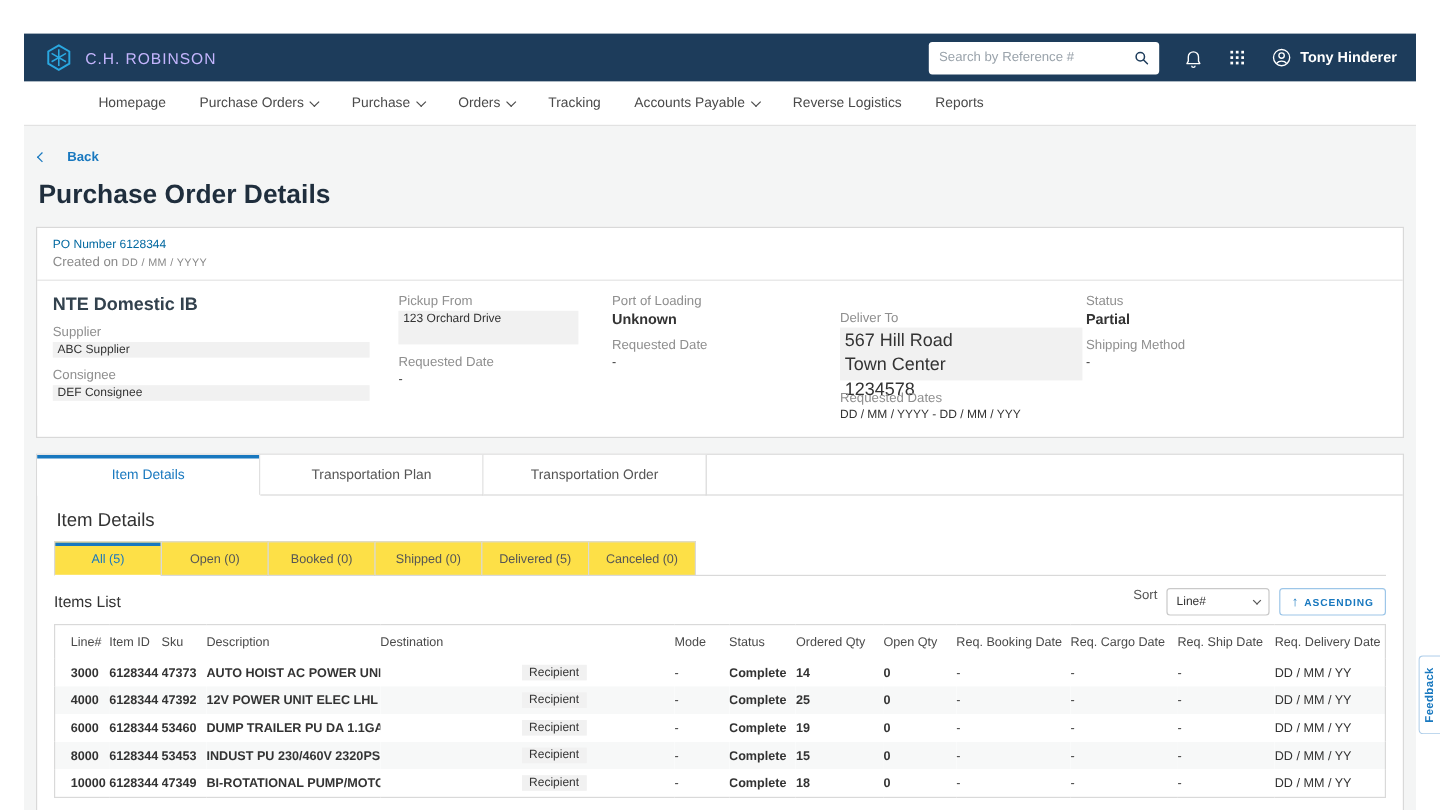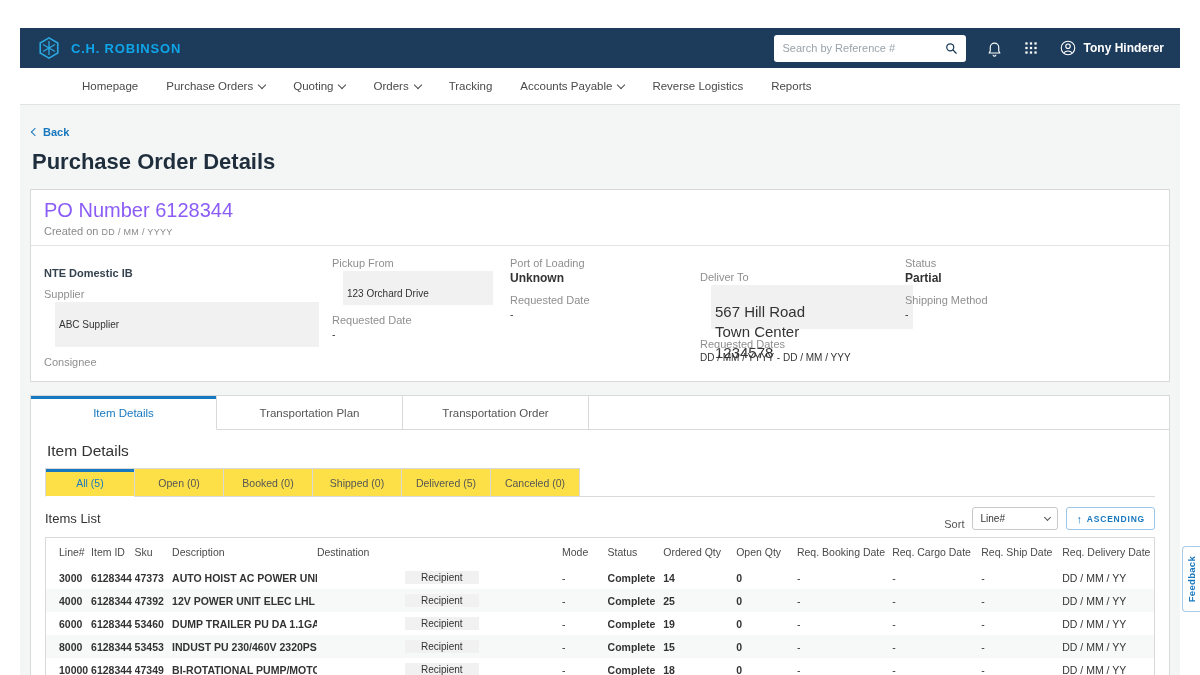--- a/index.html
+++ b/index.html
@@ -9,21 +9,21 @@
     background:#ffffff; color:#333; overflow:hidden; position:relative;
   }
   .canvas { width:1200px; height:675px; position:relative; background:#fff; }
 
   
   .app-header {
     margin:28px 20px 0 20px; height:40px; background:#1d3c5b;
     display:flex; align-items:center; padding:0 16px;
   }
   .brand { display:flex; align-items:center; gap:9px; cursor:pointer; }
-  .brand-text { color:#0ea5e9; font-weight:bold; font-size:13px; letter-spacing:0.8px; }
+  .brand-text { color:#c4b5fd; font-weight:normal; font-size:13px; letter-spacing:0.8px; }
   .header-right { margin-left:auto; display:flex; align-items:center; gap:20px; }
   .search-box {
     width:192px; height:27px; background:#fff; border-radius:3px;
     display:flex; align-items:center; padding:0 7px 0 9px;
   }
   .search-box input {
     border:none; outline:none; flex:1; font-size:11px; color:#333; min-width:0;
     font-family:"Liberation Sans","DejaVu Sans",sans-serif;
   }
   .search-box input::placeholder { color:#9aa3ab; }
@@ -37,39 +37,39 @@
     display:flex; align-items:center; gap:16px; padding-left:56px;
   }
   .nav-item { display:flex; align-items:center; gap:6px; font-size:11.5px; color:#4a4a4a; cursor:pointer; padding:4px 6px; }
 
   .chevron { display:inline-block; width:6px; height:6px; border:solid currentColor; border-width:0 1.5px 1.5px 0; }
   .chevron.down { transform:rotate(45deg); margin-top:-3px; }
   .chevron.left { transform:rotate(135deg); }
 
   
   .content { margin:0 20px; background:#f4f5f5; padding:16px 10px 20px; min-height:555px; }
-  .back-link { display:inline-flex; align-items:center; gap:5px; color:#1878bf; font-size:11px; font-weight:bold; cursor:pointer; margin-left:2px; }
+  .back-link { display:inline-flex; align-items:center; gap:18px; color:#1878bf; font-size:11px; font-weight:bold; cursor:pointer; margin-left:2px; }
   .page-title { font-size:22px; font-weight:bold; color:#1f2e3d; margin:10px 0 14px 2px; }
 
   .card { background:#fff; border:1px solid #d9d9d9; }
 
   
   .summary-head { padding:9px 13px 8px; }
-  .po-number { font-size:20px; color:#8b5cf6; }
+  .po-number { font-size:10px; color:#0369a1; }
   .created-on { font-size:11px; color:#8a8a8a; margin-top:3px; }
   .created-on .created-val { font-size:9px; letter-spacing:0.3px; }
   .summary-cols { border-top:1px solid #e4e4e4; display:flex; padding:9px 13px 13px; }
   .scol { flex:0 0 auto; }
   .scol.c1 { width:288px; } .scol.c2 { width:178px; } .scol.c3 { width:190px; } .scol.c4 { width:205px; } .scol.c5 { flex:1; }
-  .order-type { font-size:11px; font-weight:bold; color:#33424e; margin-top:12px; }
+  .order-type { font-size:15px; font-weight:bold; color:#33424e; margin-top:2px; }
   .f-label { font-size:11px; color:#8f8f8f; margin-top:9px; }
   .f-value { font-size:10.5px; color:#333; margin-top:2px; }
   .f-value.bold { font-weight:bold; font-size:12px; }
   .hl { background:#f1f1f1; }
-  .blk { display:block; padding:17px 4px;margin-left:11px; }
+  .blk { display:block; padding:1px 4px; }
   .supplier-blk { width:264px; font-size:10px; }
   .pickup-blk { width:150px; height:28px; font-size:10px; }
   .deliver-blk { width:202px; height:44px; font-size:15px; line-height:1.35; white-space:pre-line; }
   .dates-val { font-size:10px; }
 
   
   .tabs-card { margin-top:13px; padding-bottom:14px; }
   .tab-strip { display:flex; height:34px; }
   .main-tab {
     width:186px; display:flex; align-items:center; justify-content:center;
@@ -85,21 +85,21 @@
   .filter-tab {
     width:90px; height:29px; display:flex; align-items:center; justify-content:center;
     font-size:10.5px; color:#555; border:1px solid #d9d9d9; background:#fde047; cursor:pointer;
   }
   .filter-tab + .filter-tab { margin-left:-1px; }
   .filter-tab.active { color:#1878bf; box-shadow:inset 0 3px 0 #1878bf; border-bottom-color:#fff; }
   .filter-filler { flex:1; border-bottom:1px solid #d9d9d9; }
 
   .items-head { display:flex; align-items:center; margin:10px 0 7px; }
   .items-title { font-size:13px; color:#333; }
-  .sort-controls { margin-left:auto; display:flex; align-items:flex-end; gap:8px; }
+  .sort-controls { margin-left:auto; display:flex; align-items:flex-start; gap:8px; }
   .sort-label { font-size:11px; color:#555; }
   .select {
     width:86px; height:23px; border:1px solid #c9c9c9; border-radius:3px; background:#fff;
     display:flex; align-items:center; justify-content:space-between; padding:0 7px;
     font-size:10px; color:#333; cursor:pointer;
   }
   .select .chevron { color:#555; width:5px; height:5px; }
   .asc-btn {
     height:23px; padding:0 9px; border:1px solid #9dc6e8; border-radius:3px; background:#fff;
     color:#1878bf; font-size:8.5px; font-weight:bold; letter-spacing:0.8px;
@@ -112,21 +112,21 @@
   table.items th {
     font-size:10.5px; color:#4a4a4a; font-weight:normal; text-align:left;
     padding:8px 3px 8px 0; background:#fff; overflow:hidden; white-space:nowrap;
   }
   table.items td { font-size:10.5px; color:#333; padding:5px 3px 5px 0; overflow:hidden; white-space:nowrap; }
   table.items th:first-child, table.items td:first-child { padding-left:13px; }
   table.items tbody tr:nth-child(even) { background:#f7f8f8; }
   td.b { font-weight:bold; }
   td.mut { color:#666; }
   td.date-sm { font-size:9px; }
-  .dest-hl { background:#f1f1f1; padding:1px 16px; margin-left:88px; display:inline-block; font-size:10px; }
+  .dest-hl { background:#f1f1f1; padding:1px 6px; margin-left:118px; display:inline-block; font-size:10px; }
 
   
   .feedback {
     position:absolute; right:0; top:518px; width:18px; height:66px; background:#fff;
     border:1px solid #aacbe8; border-right:none; border-radius:4px 0 0 4px;
     display:flex; align-items:center; justify-content:center; cursor:pointer;
   }
   .feedback span {
     writing-mode:vertical-rl; transform:rotate(180deg);
     font-size:9.5px; font-weight:bold; color:#1878bf; letter-spacing:0.3px;
@@ -191,21 +191,21 @@
 
   <nav class="nav-bar" id="nav-bar">
       <div class="nav-item">
         <span>Homepage</span>
       </div>
       <div class="nav-item">
         <span>Purchase Orders</span>
         <i class="chevron down"></i>
       </div>
       <div class="nav-item">
-        <span>Quoting</span>
+        <span>Purchase</span>
         <i class="chevron down"></i>
       </div>
       <div class="nav-item">
         <span>Orders</span>
         <i class="chevron down"></i>
       </div>
       <div class="nav-item">
         <span>Tracking</span>
       </div>
       <div class="nav-item">
@@ -235,20 +235,21 @@
           <span>Created on</span>
           <span class="created-val">DD / MM / YYYY</span>
         </div>
       </div>
       <div class="summary-cols">
         <div class="scol c1">
           <div class="order-type">NTE Domestic IB</div>
           <div class="f-label">Supplier</div>
           <div class="f-value hl blk supplier-blk">ABC Supplier</div>
           <div class="f-label">Consignee</div>
+          <div class="f-value hl blk supplier-blk">DEF Consignee</div>
         </div>
         <div class="scol c2">
           <div class="f-label" style="margin-top:2px;">Pickup From</div>
           <div class="f-value hl blk pickup-blk">123 Orchard Drive</div>
           <div class="f-label">Requested Date</div>
           <div class="f-value">-</div>
         </div>
         <div class="scol c3">
           <div class="f-label" style="margin-top:2px;">Port of Loading</div>
           <div class="f-value bold">Unknown</div>

